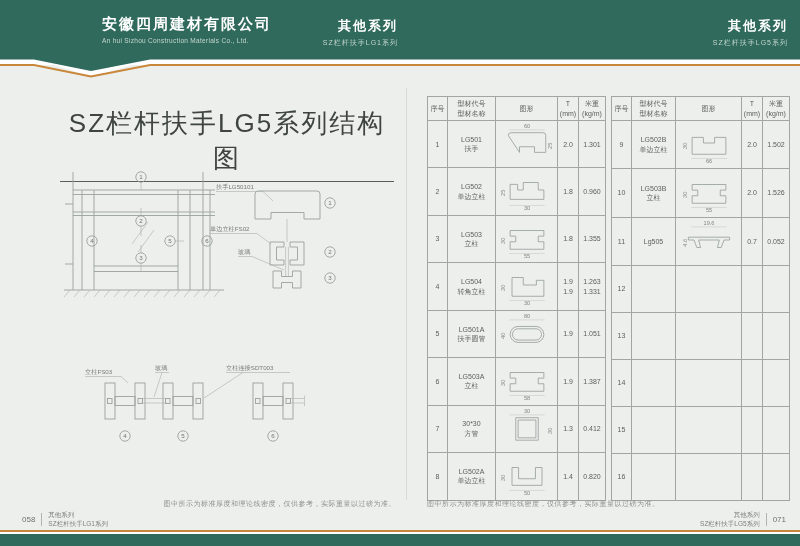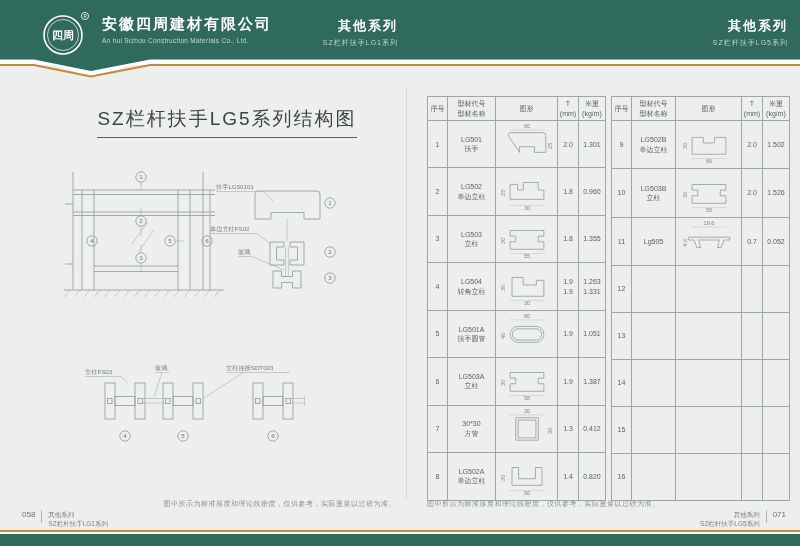--- a/index.html
+++ b/index.html
@@ -12,54 +12,45 @@
 .company{position:absolute;left:102px;top:15px}
 .company .cn{font-size:15px;font-weight:bold;color:#fff;letter-spacing:2px}
 .company .en{font-size:6.5px;color:#c7d7d0;margin-top:3px;letter-spacing:.3px}
 .series{position:absolute;top:17px;text-align:right}
 .series.s1{left:208px;width:190px}
 .series.s2{left:598px;width:190px}
 .series .t{font-size:13px;font-weight:bold;color:#fff;letter-spacing:2px}
 .series .s{font-size:7px;color:#c7d7d0;margin-top:3px;letter-spacing:1px}
 .gutter{position:absolute;left:406px;top:88px;width:1px;height:412px;background:#d7dad7}
 .ltitle{position:absolute;left:60px;top:106px;width:334px;text-align:center}
-.ltitle span{display:inline-block;font-size:19px;color:#3e4441;letter-spacing:2px;border-bottom:1.5px solid #585e5b;padding-bottom:5px;font-weight:500}
+.ltitle span{display:inline-block;font-size:26px;color:#3e4441;letter-spacing:2px;border-bottom:1.5px solid #585e5b;padding-bottom:5px;font-weight:500}
 #diagram{position:absolute;left:58px;top:146px;width:340px;height:316px}
 #tables{position:absolute;left:427px;top:96px;display:flex;gap:5px}
 .ptable{border-collapse:collapse;table-layout:fixed}
 .ptable th,.ptable td{border:1px solid #a0a7a3;font-weight:normal;text-align:center;vertical-align:middle;font-size:7px;color:#5c615e;line-height:1.35;padding:0;overflow:hidden}
 .ptable thead th{height:24px}
 .ptable tbody td{height:46px}
 .note{position:absolute;top:499px;font-size:7px;color:#8d928f;letter-spacing:.5px}
 .noteL{left:60px;width:336px;text-align:right}
 .noteR{left:427px;width:362px;text-align:left}
-.pfoot{position:absolute;top:510px;display:flex;gap:6px;font-size:6.5px;color:#7c817e}
+.pfoot{position:absolute;top:510px;display:flex;align-items:center;gap:6px;font-size:6.5px;color:#7c817e}
 .pfootL{left:22px}
 .pfootR{right:14px}
 .pfoot .pg{font-size:8px;color:#6d726f}
 .pfoot .bar{width:1px;height:13px;background:#b0b5b2}
 .pfoot .col{line-height:1.45}
 .pfootR .col{text-align:right}
 .foot-line{position:absolute;left:0;top:530px;width:800px;height:2px;background:#c9873b}
 .foot-bar{position:absolute;left:0;top:534px;width:800px;height:12px;background:#2f6a5c}
 svg text{font-family:"Liberation Sans","DejaVu Sans",sans-serif}
 </style>
 </head>
 <body>
 
 <div class="hdr">
-  <div class="logo">
-    <svg width="56" height="48" viewBox="0 0 56 48">
-      <circle cx="25" cy="26" r="19" fill="none" stroke="#fff" stroke-width="1.6"></circle>
-      <circle cx="25" cy="26" r="15.5" fill="none" stroke="#fff" stroke-width="0.7"></circle>
-      <text x="25" y="30" text-anchor="middle" font-size="11" font-weight="bold" fill="#fff">四周</text>
-      <circle cx="47" cy="7" r="3.6" fill="none" stroke="#fff" stroke-width="0.8"></circle>
-      <text x="47" y="9" text-anchor="middle" font-size="4.5" fill="#fff">R</text>
-    </svg>
-  </div>
   <div class="company">
     <div class="cn">安徽四周建材有限公司</div>
     <div class="en">An hui Sizhou Construction Materials Co., Ltd.</div>
   </div>
   <div class="series s1">
     <div class="t">其他系列</div>
     <div class="s">SZ栏杆扶手LG1系列</div>
   </div>
   <div class="series s2">
     <div class="t">其他系列</div>

